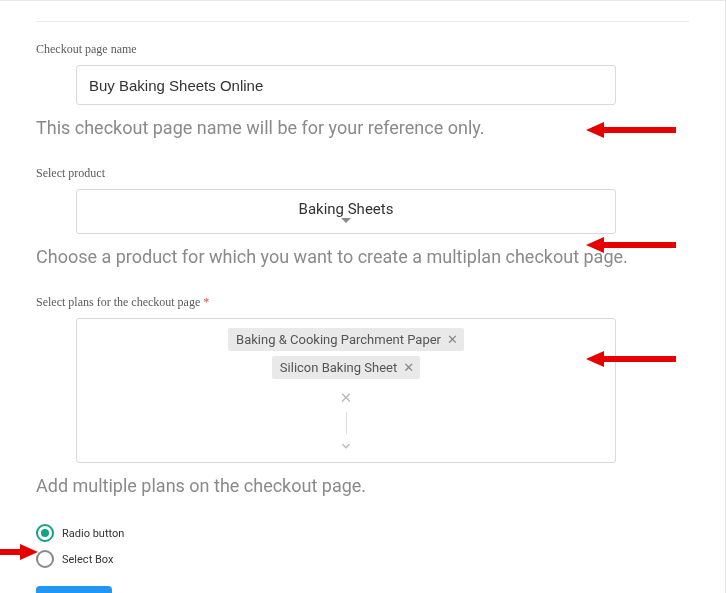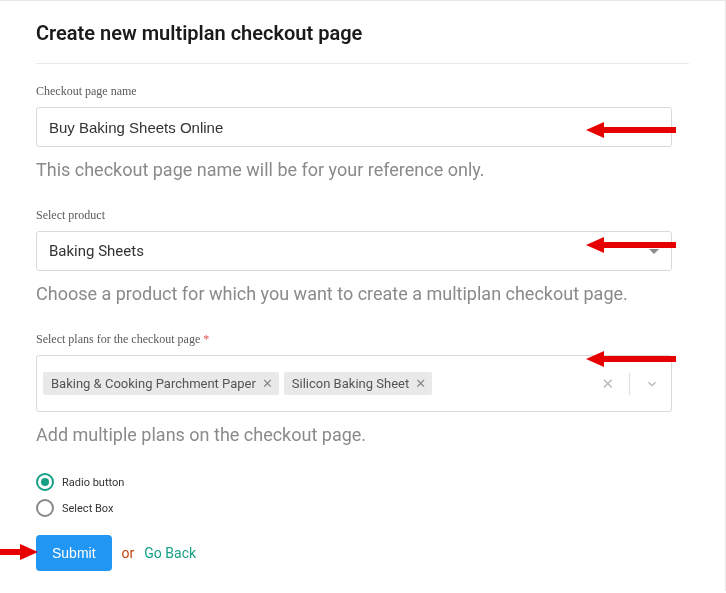--- a/index.html
+++ b/index.html
@@ -35,43 +35,46 @@
     font-size: 12px;
     color: #5a5a5a;
     margin-bottom: 8px;
     display: block;
     font-family: Liberation Serif, serif;
   }
   .required {
     color: #d9534f;
   }
   .text-input, .select-input, .multi-select {
-    width: 636px;
+    width: 540px;
     border: 1px solid #d9d9d9;
     border-radius: 3px;
     padding: 8px 10px;
     font-size: 15px;
     color: #333;
     background: #fff;
     display: flex;
     align-items: center;
     min-height: 40px;
+    margin-left: 40px;
   }
   .text-input {
     padding: 10px 12px;
   }
   .select-input {
     justify-content: space-between;
     padding: 10px 12px;
+    flex-direction: column;
   }
   .multi-select {
-    padding: 16px 6px;
+    padding: 9px 6px;
     gap: 5px;
     flex-wrap: wrap;
     align-items: center;
+    flex-direction: column;
   }
   .help-text {
     font-size: 18px;
     color: #8a8a8a;
     margin-top: 12px;
   }
   .caret-down {
     width: 0; height: 0;
     border-left: 5px solid transparent;
     border-right: 5px solid transparent;
@@ -176,21 +179,20 @@
   .a1 { left: 586px; top: 119px; }
   .a2 { left: 586px; top: 234px; }
   .a3 { left: 586px; top: 348px; }
   .a4 { left: 0px; top: 541px; }
 </style>
 </head>
 <body>
 
 <div class="container">
 
-  <h1 class="page-title">Create new multiplan checkout page</h1>
   <hr class="divider">
 
   <div class="form-section">
     <label class="field-label">Checkout page name</label>
     <input type="text" class="text-input" value="Buy Baking Sheets Online" style="">
     <div class="help-text">This checkout page name will be for your reference only.</div>
   </div>
 
   <div class="form-section">
     <label class="field-label">Select product</label>

